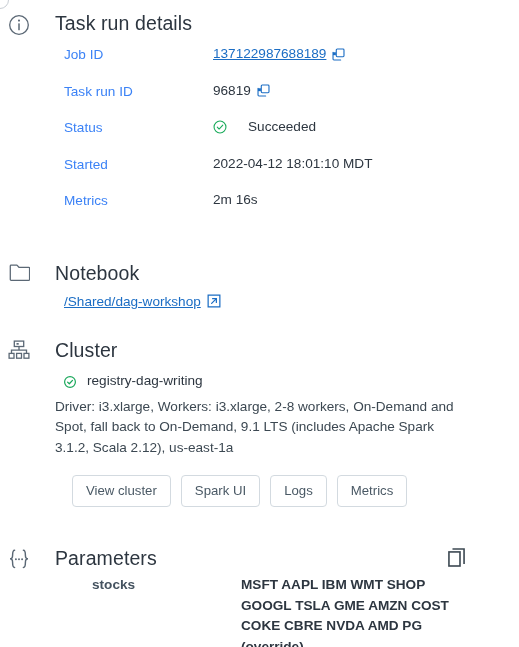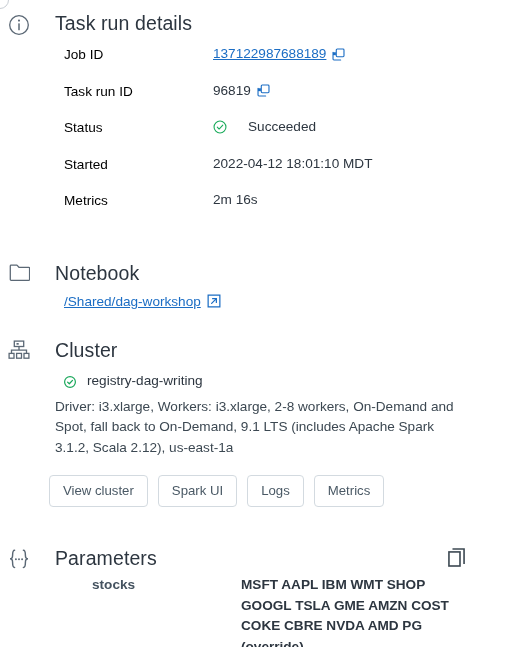--- a/index.html
+++ b/index.html
@@ -54,21 +54,21 @@
   .rows { padding-left: 64px; margin-top: 9px; }
   .row {
     display: flex;
     align-items: flex-start;
     min-height: 36.5px;
   }
   .row-label {
     width: 149px;
     flex: 0 0 149px;
     font-size: 13.6px;
-    color: #000000;
+    color: #3b82f6;
     line-height: 18px;
     padding-top: 1px;
   }
   .row-value {
     font-size: 13.6px;
     color: #2d3640;
     line-height: 18px;
     display: flex;
     align-items: center;
     gap: 6px;
@@ -111,21 +111,21 @@
   }
   .cluster-desc {
     padding-left: 55px;
     padding-right: 10px;
     margin-top: 9px;
     font-size: 13.6px;
     line-height: 20.5px;
     color: #3c4852;
   }
   .btn-row {
-    padding-left: 49px;
+    padding-left: 72px;
     margin-top: 17px;
     display: flex;
     gap: 10px;
   }
   .btn {
     background: #ffffff;
     border: 1px solid #d3dae0;
     border-radius: 4px;
     color: #4a5965;
     font-size: 13.2px;

